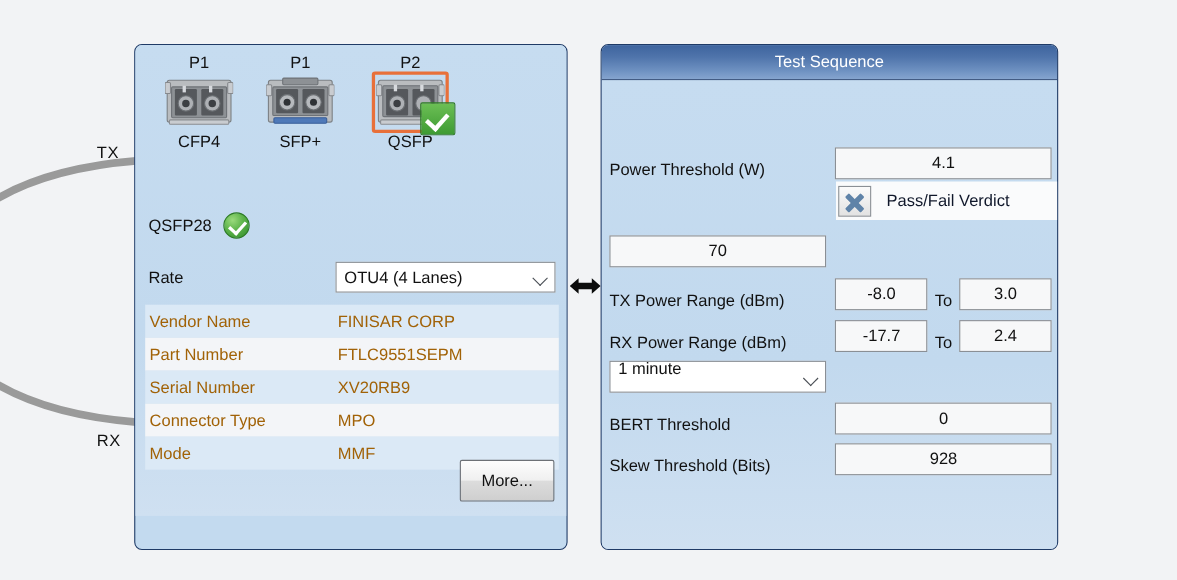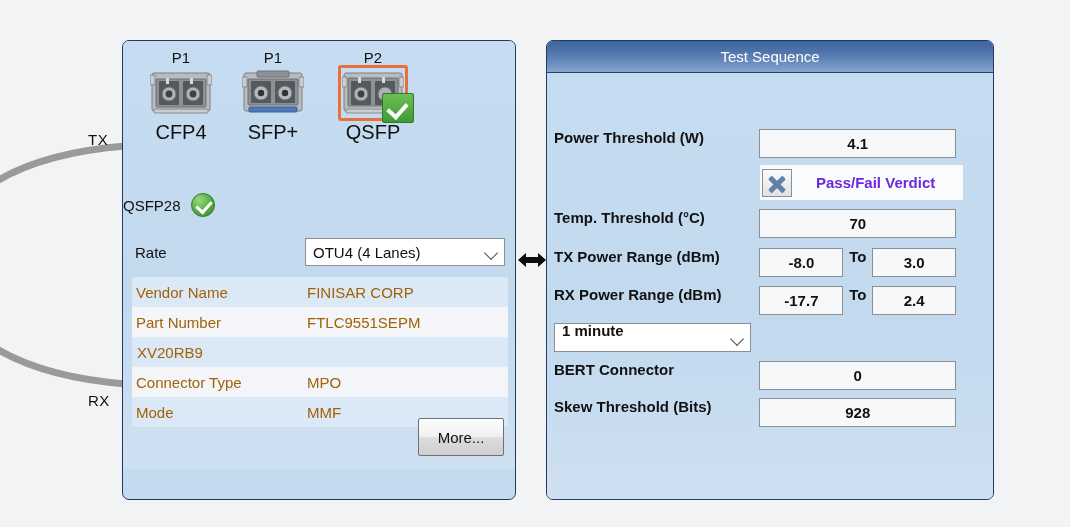--- a/index.html
+++ b/index.html
@@ -21,58 +21,58 @@
   
   .panel{
     position:absolute;
     border:1px solid #1f3a66;
     border-radius:7px;
     background:#c3daef;
     box-sizing:border-box;
     overflow:hidden;
   }
   .panel-dut{left:122px;top:40px;width:394px;height:460px;}
-  .panel-seq{left:546px;top:40px;width:448px;height:460px;}
+  .panel-seq{left:546px;top:40px;width:416px;height:460px;}
   .panel-head{
     height:31px;line-height:31px;text-align:center;
     color:#fff;font-size:15px;
     background:linear-gradient(to bottom,#3e649e 0%,#4f74ab 35%,#6e91c1 75%,#86a5cf 100%);
     border-bottom:1px solid #27406c;
   }
   .panel-body{
     position:relative;height:428px;
     background:linear-gradient(to bottom,#c6dcf0 0%,#c2d9ee 60%,#cfe0f1 100%);
   }
 
   
   .ports{position:absolute;left:0;top:0;width:100%;height:130px;}
   .port{position:absolute;width:96px;text-align:center;}
   .port-cfp4{left:10px;top:8px;}
   .port-sfp{left:102px;top:8px;}
   .port-qsfp{left:202px;top:8px;}
   .port-top{font-size:15px;color:#111;margin-bottom:3px;}
-  .port-bot{font-size:20px;color:#111;margin-top:4px;}
+  .port-bot{font-size:15px;color:#111;margin-top:4px;}
   .mod-wrap{position:relative;width:62px;height:48px;margin:0 auto;}
   .mod-sel{
     position:absolute;left:-4px;top:-4px;width:70px;height:56px;
     border:3px solid #e8703a;border-radius:3px;box-sizing:border-box;
   }
   .mod{position:absolute;left:0;top:0;width:62px;height:48px;}
   .badge-ok{
     position:absolute;right:-10px;bottom:-6px;width:30px;height:28px;
     background:linear-gradient(to bottom,#6cbf55,#3e9b33);
     border:1px solid #2e7a26;border-radius:2px;
   }
   .badge-ok::after{
     content:"";position:absolute;left:8px;top:5px;width:9px;height:15px;
     border:solid #fff;border-width:0 4px 4px 0;transform:rotate(42deg);
   }
 
   
-  .sub-row{position:absolute;left:0;top:152px;display:flex;align-items:center;gap:10px;}
+  .sub-row{position:absolute;left:12px;top:152px;display:flex;align-items:center;gap:10px;}
   .sub-row .t{font-size:15px;color:#111;}
   .chip-ok{
     position:relative;width:24px;height:24px;border-radius:50%;
     background:radial-gradient(circle at 34% 28%,#9ada7c 0%,#5cb34a 45%,#2f8a2a 100%);
     border:1px solid #2c7a26;box-sizing:border-box;
   }
   .chip-ok::after{
     content:"";position:absolute;left:7px;top:4px;width:7px;height:12px;
     border:solid #fff;border-width:0 3px 3px 0;transform:rotate(42deg);
   }
@@ -107,21 +107,21 @@
     border:1px solid #6d7176;border-radius:2px;
     font-size:15px;color:#111;
     display:flex;align-items:center;justify-content:center;
     box-sizing:border-box;
   }
 
   
   .mid-arrow{position:absolute;left:516px;top:248px;width:32px;height:24px;}
 
   
-  .srow{position:absolute;left:7px;width:402px;height:34px;display:flex;align-items:flex-start;font-weight:bold;}
+  .srow{position:absolute;left:7px;width:402px;height:34px;display:flex;align-items:flex-end;}
   .slbl{font-size:15px;color:#111;width:206px;padding-left:0px;box-sizing:border-box;}
   .fld{
     height:29px;background:#f7f8f9;border:1px solid #8a8f95;box-sizing:border-box;
     display:flex;align-items:center;justify-content:center;
     font-size:15px;color:#111;
   }
   .fld-wide{width:197px;}
   .fld-half{width:84px;}
   .to-txt{font-size:15px;color:#111;width:29px;text-align:center;}
   .combo2{
@@ -141,21 +141,21 @@
     position:relative;width:30px;height:28px;margin-left:2px;
     background:linear-gradient(to bottom,#fbfbfb,#e2e2e2);
     border:1px solid #8a8f95;box-sizing:border-box;
   }
   .xbtn .x1,.xbtn .x2{
     position:absolute;left:4px;top:12px;width:20px;height:5px;
     background:#5f83a8;border-radius:1px;
   }
   .xbtn .x1{transform:rotate(45deg);}
   .xbtn .x2{transform:rotate(-45deg);}
-  .verdict-lbl{font-size:15px;color:#6d28d9;margin-left:24px;}
+  .verdict-lbl{font-size:15px;color:#0f172a;margin-left:14px;}
 </style>
 </head>
 <body>
 
 <div class="stage">
 
   <div class="loop">
     <svg width="190" height="250" viewBox="0 0 190 250">
       <path d="M188 6 C 60 16, 2 70, 2 125 C 2 180, 60 234, 188 244" fill="none" stroke="#9a9a9a" stroke-width="7" stroke-linecap="round"></path>
     </svg>
@@ -251,20 +251,21 @@
       <div class="tbl">
         <div class="trow odd">
           <div class="tk">Vendor Name</div>
           <div class="tv">FINISAR CORP</div>
         </div>
         <div class="trow even">
           <div class="tk">Part Number</div>
           <div class="tv">FTLC9551SEPM</div>
         </div>
         <div class="trow odd">
+          <div class="tk">Serial Number</div>
           <div class="tv">XV20RB9</div>
         </div>
         <div class="trow even">
           <div class="tk">Connector Type</div>
           <div class="tv">MPO</div>
         </div>
         <div class="trow odd">
           <div class="tk">Mode</div>
           <div class="tv">MMF</div>
         </div>
@@ -293,21 +294,20 @@
         <div class="verdict-strip">
           <div class="xbtn">
             <span class="x1"></span>
             <span class="x2"></span>
           </div>
           <div class="verdict-lbl">Pass/Fail Verdict</div>
         </div>
       </div>
 
       <div class="srow" style="top:136px">
-        <div class="slbl">Temp. Threshold (°C)</div>
         <div class="fld fld-wide">70</div>
       </div>
 
       <div class="srow" style="top:175px">
         <div class="slbl">TX Power Range (dBm)</div>
         <div class="fld fld-half">-8.0</div>
         <div class="to-txt">To</div>
         <div class="fld fld-half">3.0</div>
       </div>
 
@@ -319,21 +319,21 @@
       </div>
 
       <div class="srow" style="top:250px">
         <div class="combo2">
           <span>1 minute</span>
           <span class="chev"></span>
         </div>
       </div>
 
       <div class="srow" style="top:288px">
-        <div class="slbl">BERT Connector</div>
+        <div class="slbl">BERT Threshold</div>
         <div class="fld fld-wide">0</div>
       </div>
 
       <div class="srow" style="top:325px">
         <div class="slbl">Skew Threshold (Bits)</div>
         <div class="fld fld-wide">928</div>
       </div>
 
     </div>
   </div>

